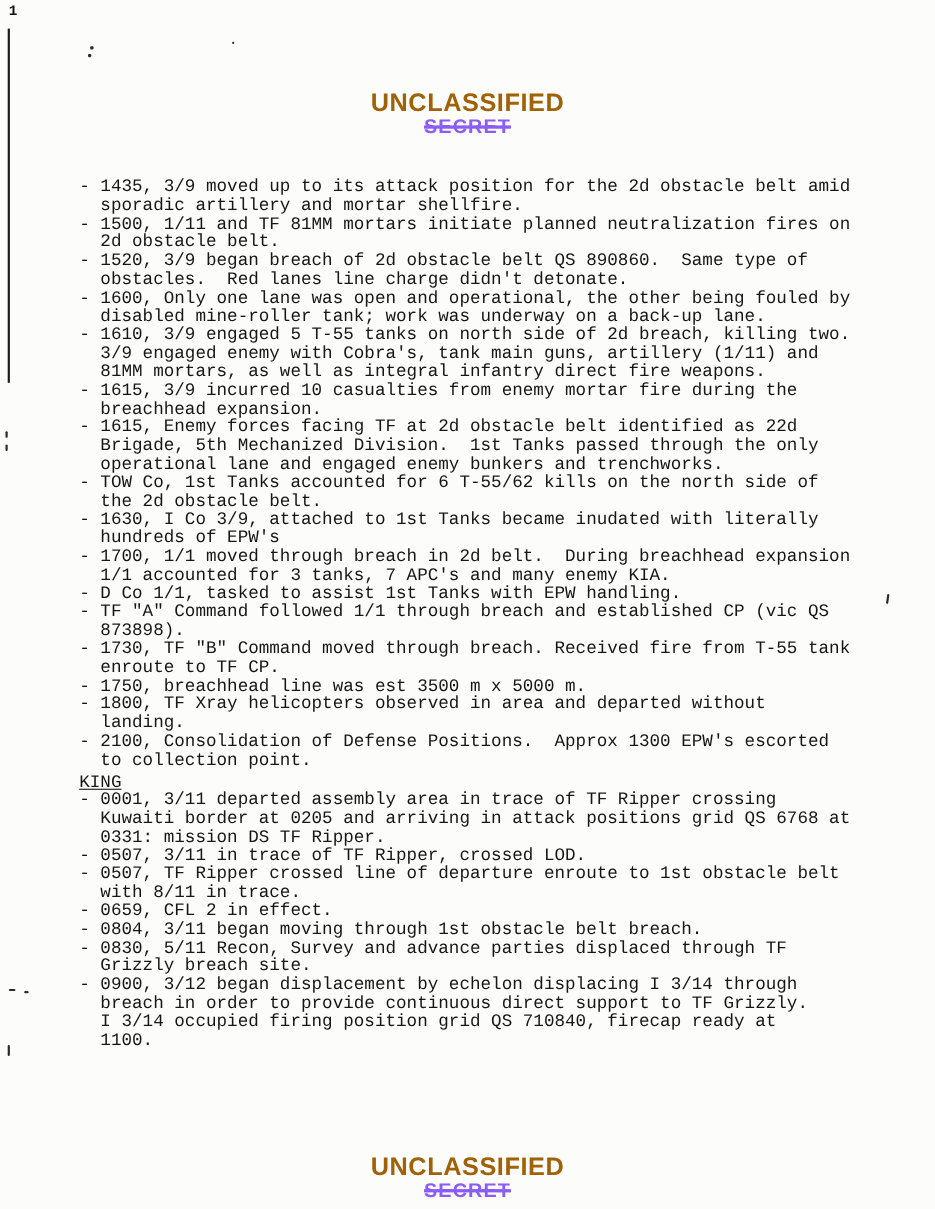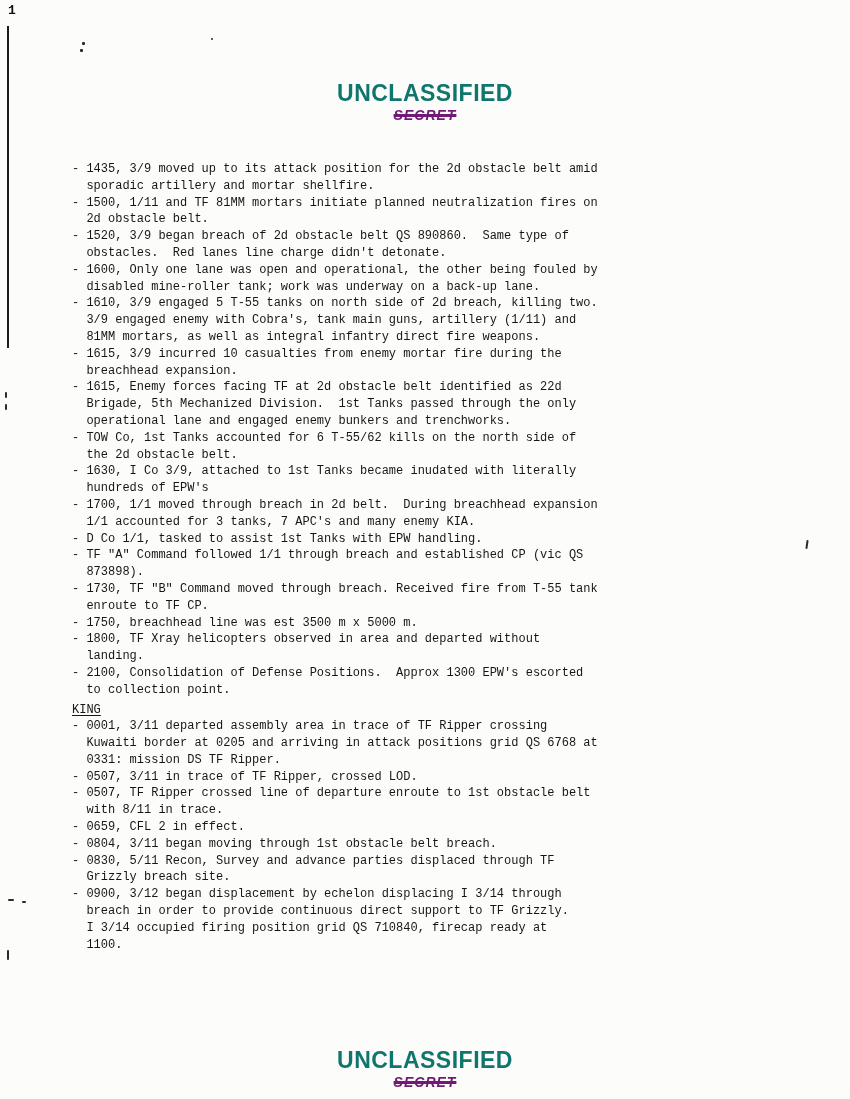--- a/index.html
+++ b/index.html
@@ -36,39 +36,38 @@
 
   
   .banner-block { text-align: center; }
   .header-block { padding-top: 80px; }
   .classification-text {
     font-family: "Liberation Sans", sans-serif;
     font-weight: bold;
     font-size: 23px;
     letter-spacing: 0.5px;
     line-height: 26px;
-    color: #0f766e;
+    color: #a16207;
   }
   .struck {
     display: inline-block;
     font-family: "Liberation Sans", sans-serif;
     font-weight: bold;
-    font-size: 14px;
+    font-size: 18px;
     letter-spacing: 1px;
     line-height: 18px;
-    color: #701a75;
+    color: #8b5cf6;
     text-decoration: line-through;
     text-decoration-thickness: 3px;
-    font-style: italic;
   }
 
   
   .content {
     padding: 36px 40px 0 72px;
-    font-size: 12px;
+    font-size: 16px;
     line-height: 16.8px;
   }
   .entry { white-space: pre; }
   .section-heading-row { margin-top: 3px; }
   .section-heading {
     text-decoration: underline;
     text-underline-offset: 2px;
     white-space: pre;
   }
 

